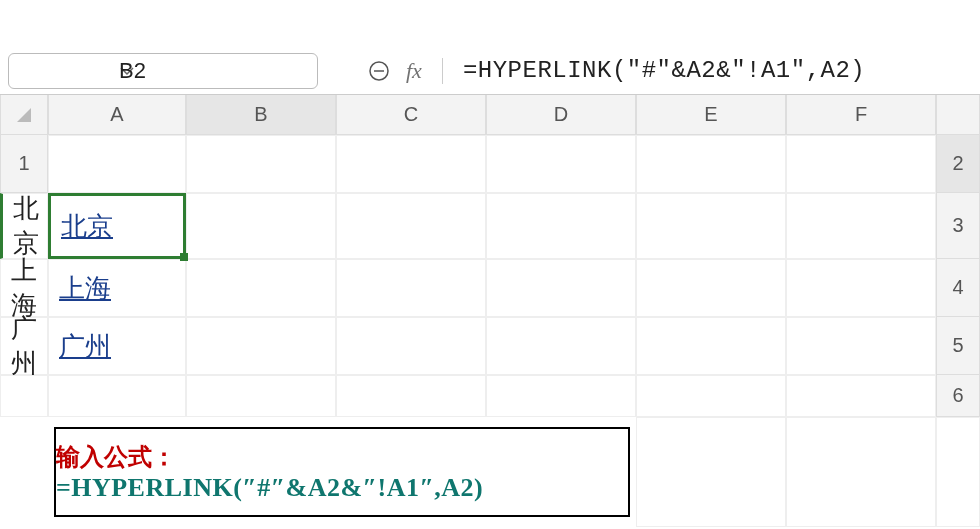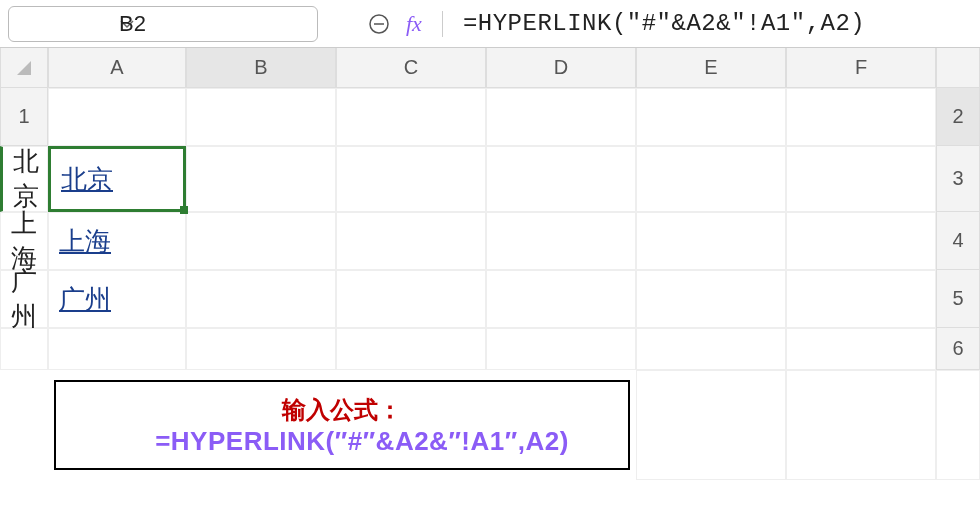--- a/index.html
+++ b/index.html
@@ -1,40 +1,40 @@
 <!DOCTYPE html>
 <html><head>
 <meta charset="utf-8">
 <style>
   * { box-sizing: border-box; margin: 0; padding: 0; }
   html, body { width: 980px; height: 529px; font-family: Arial, "Microsoft YaHei", sans-serif; background: #fff; overflow: hidden; }
-  .topbar { display: flex; align-items: center; height: 48px; padding: 6px 8px; gap: 10px; border-bottom: 1px solid #ccc; }
+  .topbar { display: flex; align-items: center; height: 48px; padding: 6px 8px; gap: 10px; border-bottom: 1px solid #ccc; margin-top: 47px; }
   .name-box { display: flex; align-items: center; justify-content: space-between; width: 310px; height: 36px; border: 1px solid #bbb; border-radius: 6px; padding: 0 14px 0 110px; background: #fff; position: relative; }
   .name-box .ref { font-size: 22px; color: #222; position: absolute; left: 110px; }
   .name-box .chev { color: #666; }
   .fx-group { display: flex; align-items: center; gap: 16px; padding-left: 40px; }
   .fx-icon { font-size: 20px; color: #555; }
-  .fx-symbol { font-style: italic; font-size: 22px; color: #8b5cf6; font-family: "Times New Roman", serif; }
+  .fx-symbol { font-style: italic; font-size: 22px; color: #737373; font-family: "Times New Roman", serif; }
   .formula-text { font-size: 24px; color: #222; letter-spacing: 0.5px; font-family: "Courier New", monospace; }
   .divider { width: 1px; height: 26px; background: #ccc; margin: 0 4px; }
   .sheet { display: grid; grid-template-columns: 48px 138px 150px 150px 150px 150px 150px auto; grid-template-rows: 40px 58px 66px 58px 58px 42px 110px; }
   .hdr { background: #f3f3f3; border: 1px solid #ddd; border-top: none; display: flex; align-items: center; justify-content: center; font-size: 20px; color: #555; }
   .hdr.corner { background: #f3f3f3; }
   .hdr.row { justify-content: center; }
   .hdr.active-col { background: #e6e6e6; }
   .hdr.active-row { background: #e6e6e6; }
   .cell { border: 1px solid #eee; padding: 0 10px; display: flex; align-items: center; font-size: 26px; color: #222; position: relative; }
   .cell.link { color: #1a3e8c; text-decoration: underline; }
   .row2-left { border-left: 3px solid #2e7d32; }
   .sel { border: 3px solid #2e7d32 !important; z-index: 2; }
   .sel::after { content: ""; position: absolute; right: -5px; bottom: -5px; width: 8px; height: 8px; background: #2e7d32; }
   .annot-wrap { grid-column: 2 / 6; grid-row: 7; display: flex; align-items: center; justify-content: center; }
-  .annot { border: 2px solid #000; width: 98%; height: 90px; display: flex; flex-direction: column; align-items: center; justify-content: center; gap: 0; }
+  .annot { border: 2px solid #000; width: 98%; height: 90px; display: flex; flex-direction: column; justify-content: center; gap: 0; }
   .annot .t1 { color: #c00000; font-size: 24px; font-weight: bold; font-family: "SimSun","Songti SC",serif; }
-  .annot .t2 { color: #8b5cf6; font-size: 26px; font-weight: bold; font-family: Liberation Sans, sans-serif; letter-spacing: 0.5px; margin-left: 40px; }
+  .annot .t2 { color: #0f766e; font-size: 26px; font-weight: bold; font-family: Liberation Serif, serif; letter-spacing: 0.5px; }
   svg { display: block; }
 </style>
 </head>
 <body>
 
 <div class="topbar">
   <div class="name-box">
     <span class="ref">B2</span>
     <span class="chev">
       <svg width="16" height="16" viewBox="0 0 16 16">

